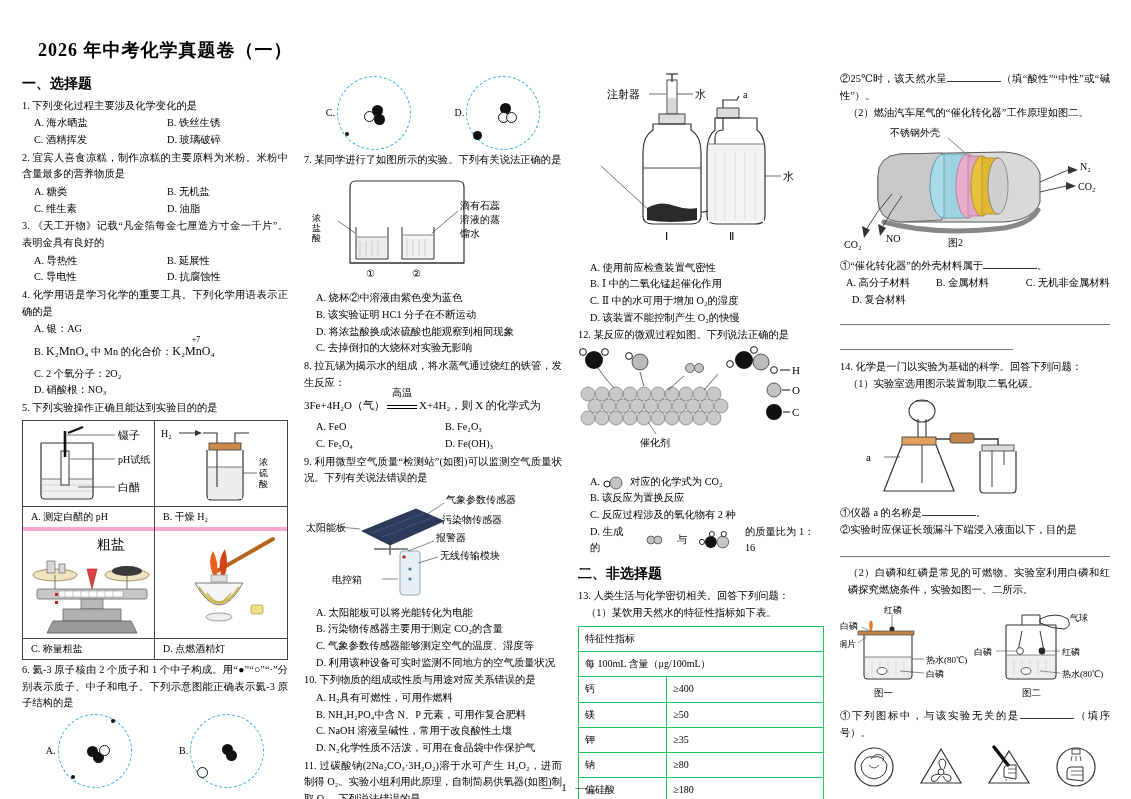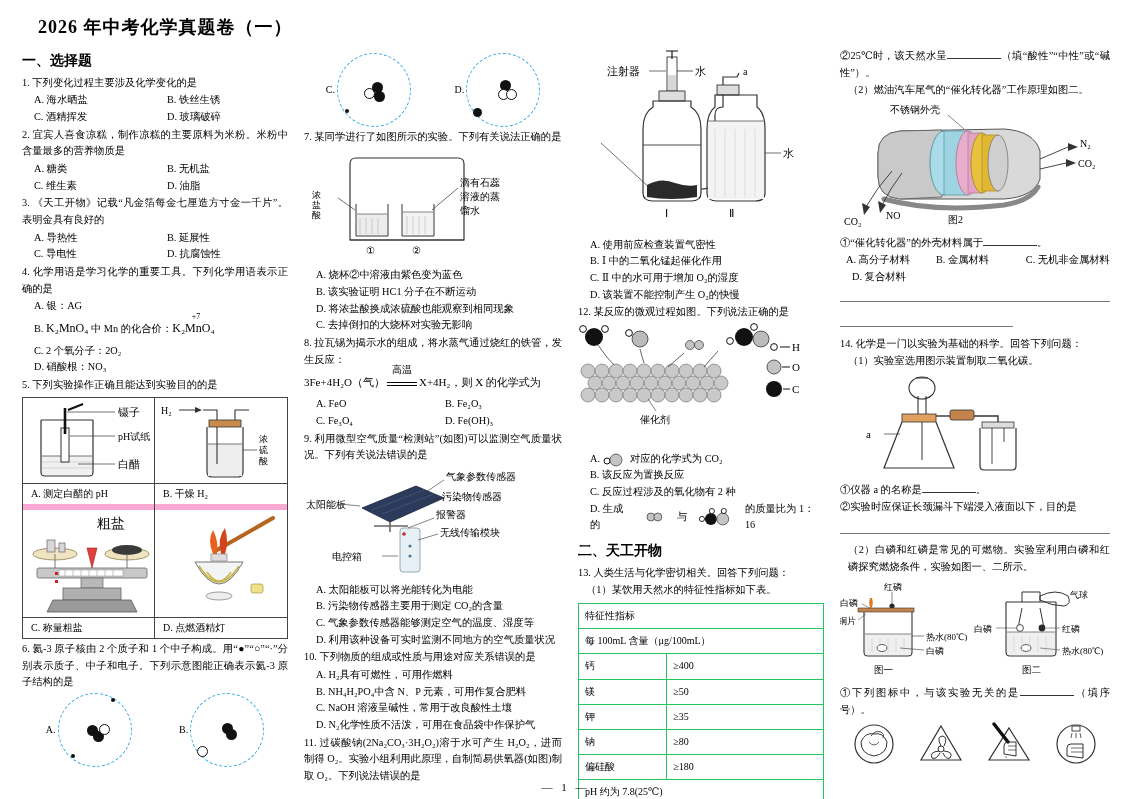--- a/index.html
+++ b/index.html
@@ -5,21 +5,21 @@
   * { box-sizing: border-box; }
   html, body { margin:0; padding:0; }
   body {
     width:1131px; height:799px;
     background:#fff;
     font-family:"Liberation Serif", "DejaVu Serif", serif;
     color:#000;
     overflow:hidden;
     position:relative;
   }
-  .page { position:relative; width:1131px; height:799px; padding:1px 14px 0 14px; }
+  .page { position:relative; width:1131px; height:799px; padding:24px 14px 0 14px; }
   .cols { display:flex; width:1103px; height:760px; gap:0; }
   .col { width:275px; padding:0 8px; font-size:10.3px; line-height:1.62; }
   .col.c1 { width:282px; }
   .col.c2 { width:288px; }
   .col.c3 { width:262px; }
   .col.c4 { width:286px; }
 
   .title {
     font-size:18px; font-weight:bold; letter-spacing:1px;
     margin:14px 0 8px 24px;
@@ -34,21 +34,21 @@
   .blank-long { display:inline-block; border-bottom:1px solid #777; width:100%; height:0.95em; margin:7px 0 2px; }
   .blank-mid { display:inline-block; border-bottom:1px solid #777; width:64%; height:0.95em; margin:7px 0 2px; }
 
   
   .exp-table { border:1px solid #444; width:100%; margin:3px 0 2px; }
   .exp-row { display:flex; }
   .exp-cell { width:50%; border-right:1px solid #444; }
   .exp-cell:last-child { border-right:none; }
   .exp-img { height:86px; position:relative; border-bottom:1px solid #444; }
   .exp-img.tall { height:108px; }
-  .exp-lab { font-size:10px; padding:2px 0 2px 8px; border-bottom:6px solid #f9a8d4; }
+  .exp-lab { font-size:10px; padding:2px 0 2px 8px; border-bottom:4px solid #f9a8d4; }
   .exp-row:last-child .exp-lab { border-bottom:none; }
 
   
   .wtab { border:1px solid #555; border-collapse:collapse; width:100%; font-size:10px; margin:4px 0; }
   .wtab td { border:1px solid #22c55e; padding:4px 6px; }
   .wtab td.name { width:36%; }
 
   
   .atomrow { display:flex; align-items:center; justify-content:space-around; margin:2px 0; }
   .atombox { display:flex; align-items:center; }
@@ -505,21 +505,21 @@
         <svg width="34" height="18" viewBox="0 0 34 18">
           <circle cx="3" cy="11" r="2.6" fill="#fff" stroke="#111" stroke-width="0.9"></circle>
           <circle cx="12" cy="11" r="6" fill="#111"></circle>
           <circle cx="24" cy="11" r="6" fill="#c4c4c4" stroke="#333" stroke-width="0.7"></circle>
           <circle cx="13" cy="3" r="2.6" fill="#fff" stroke="#111" stroke-width="0.9"></circle>
           <circle cx="25" cy="3" r="2.6" fill="#fff" stroke="#111" stroke-width="0.9"></circle>
         </svg>
         <span>的质量比为 1：16</span>
       </div>
 
-      <div class="sec-head" style="margin-top:6px;">二、天工开物</div>
+      <div class="sec-head" style="margin-top:6px;">二、非选择题</div>
 
       <div class="q">13. 人类生活与化学密切相关。回答下列问题：</div>
       <div class="q" style="padding-left:8px;">（1）某饮用天然水的特征性指标如下表。</div>
 
       <table class="wtab">
         <tbody>
             <tr>
           <td colspan="2">特征性指标</td>
         </tr>
         <tr>

